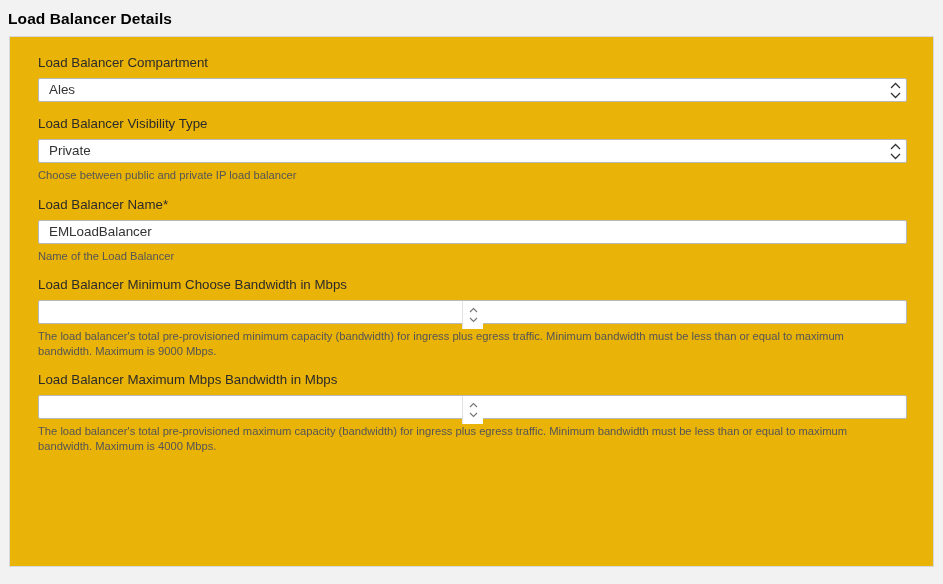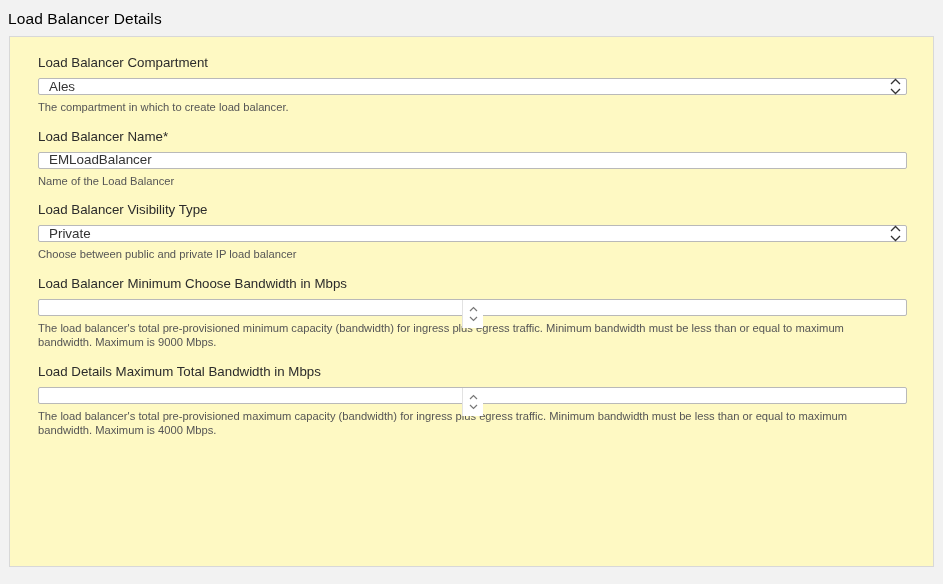--- a/index.html
+++ b/index.html
@@ -9,28 +9,28 @@
   body {
     width: 943px;
     height: 584px;
     background: #f2f2f2;
     font-family: "Liberation Sans", sans-serif;
     color: #1a1a1a;
     overflow: hidden;
   }
   .page-title {
     font-size: 15.5px;
-    font-weight: normal;
+    font-weight: bold;
     color: #000;
     padding: 10px 0 0 8px;
     letter-spacing: 0.1px;
   }
   .panel {
     margin: 8px 9px 0 9px;
-    background: #fef9c3;
+    background: #eab308;
     border: 1px solid #d8d8d8;
     height: 531px;
     box-sizing: border-box;
     padding: 18px 20px 0 20px;
     overflow: hidden;
   }
   .field-label {
     font-size: 13.3px;
     color: #2b2b2b;
     margin: 0 0 7px 8px;
@@ -38,21 +38,21 @@
   }
   .field-help {
     font-size: 11.2px;
     color: #555;
     margin: 5px 0 0 8px;
     line-height: 14.5px;
     max-width: 860px;
   }
   .control {
     position: relative;
-    height: 17px;
+    height: 24px;
     background: #fff;
     border: 1px solid #b9b9b9;
     border-radius: 2px;
     margin: 0 0 0 8px;
     box-sizing: border-box;
     display: flex;
     align-items: center;
   }
   .control.wide { width: 869px; }
   .control.narrow { width: 869px; flex-direction: column; }
@@ -103,65 +103,64 @@
       <div class="control-value">Ales</div>
       <div class="spin">
         <svg width="11" height="7" viewBox="0 0 11 7">
             <path d="M1 6 L5.5 1.5 L10 6" fill="none" stroke="#333" stroke-width="1.3"></path>
           </svg>
         <svg width="11" height="7" viewBox="0 0 11 7">
             <path d="M1 1 L5.5 5.5 L10 1" fill="none" stroke="#333" stroke-width="1.3"></path>
           </svg>
       </div>
     </div>
-    <div class="field-help">The compartment in which to create load balancer.</div>
-  </div>
-
-  <div class="field-block">
-    <div class="field-label">Load Balancer Name*</div>
-    <div class="control wide">
-      <div class="control-value">EMLoadBalancer</div>
-    </div>
-    <div class="field-help">Name of the Load Balancer</div>
   </div>
 
   <div class="field-block">
     <div class="field-label">Load Balancer Visibility Type</div>
     <div class="control wide">
       <div class="control-value">Private</div>
       <div class="spin">
         <svg width="11" height="7" viewBox="0 0 11 7">
             <path d="M1 6 L5.5 1.5 L10 6" fill="none" stroke="#333" stroke-width="1.3"></path>
           </svg>
         <svg width="11" height="7" viewBox="0 0 11 7">
             <path d="M1 1 L5.5 5.5 L10 1" fill="none" stroke="#333" stroke-width="1.3"></path>
           </svg>
       </div>
     </div>
     <div class="field-help">Choose between public and private IP load balancer</div>
   </div>
 
   <div class="field-block">
+    <div class="field-label">Load Balancer Name*</div>
+    <div class="control wide">
+      <div class="control-value">EMLoadBalancer</div>
+    </div>
+    <div class="field-help">Name of the Load Balancer</div>
+  </div>
+
+  <div class="field-block">
     <div class="field-label">Load Balancer Minimum Choose Bandwidth in Mbps</div>
     <div class="control narrow">
       <div class="control-value">100</div>
       <div class="stepper">
         <svg width="9" height="6" viewBox="0 0 9 6">
             <path d="M1 5 L4.5 1.5 L8 5" fill="none" stroke="#777" stroke-width="1.2"></path>
           </svg>
         <svg width="9" height="6" viewBox="0 0 9 6">
             <path d="M1 1 L4.5 4.5 L8 1" fill="none" stroke="#777" stroke-width="1.2"></path>
           </svg>
       </div>
     </div>
     <div class="field-help">The load balancer's total pre-provisioned minimum capacity (bandwidth) for ingress plus egress traffic. Minimum bandwidth must be less than or equal to maximum bandwidth. Maximum is 9000 Mbps.</div>
   </div>
 
   <div class="field-block">
-    <div class="field-label">Load Details Maximum Total Bandwidth in Mbps</div>
+    <div class="field-label">Load Balancer Maximum Mbps Bandwidth in Mbps</div>
     <div class="control narrow">
       <div class="control-value">100</div>
       <div class="stepper">
         <svg width="9" height="6" viewBox="0 0 9 6">
             <path d="M1 5 L4.5 1.5 L8 5" fill="none" stroke="#777" stroke-width="1.2"></path>
           </svg>
         <svg width="9" height="6" viewBox="0 0 9 6">
             <path d="M1 1 L4.5 4.5 L8 1" fill="none" stroke="#777" stroke-width="1.2"></path>
           </svg>
       </div>

